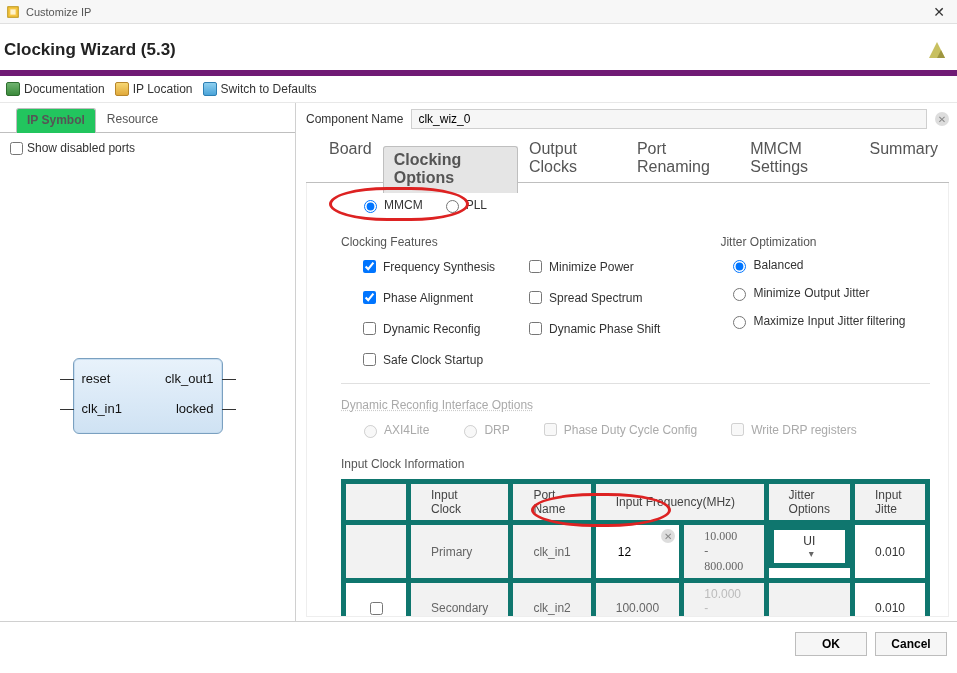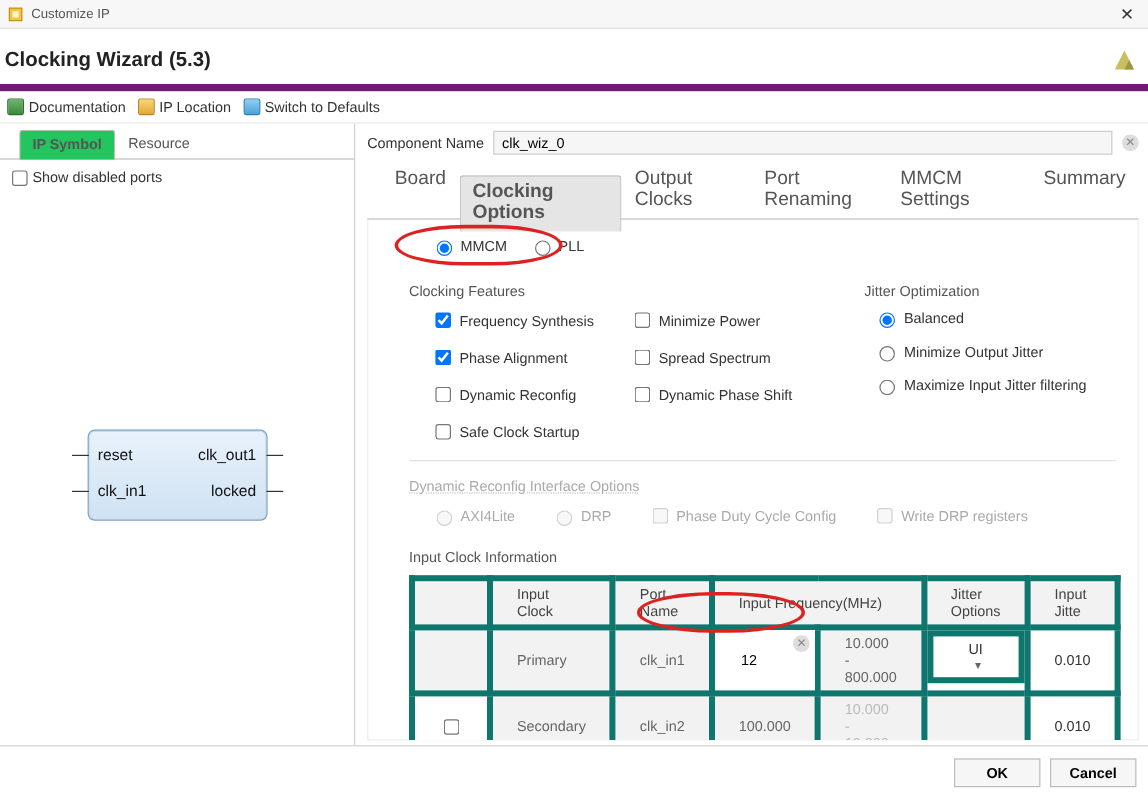--- a/index.html
+++ b/index.html
@@ -316,21 +316,21 @@
             <th>Input Jitte</th>
           </tr>
           <tr>
             <td class="gray"></td>
             <td class="gray">Primary</td>
             <td class="gray">clk_in1</td>
             <td class="freqcell" style="width:120px;">
               <input type="text" value="12" style="">
               <span class="clearbtn" style="position:absolute;right:4px;top:4px;">✕</span>
             </td>
-            <td class="gray" style="width:130px;">10.000 - 800.000</td>
+            <td class="gray" style="width:130px;font-family:Liberation Serif, serif;">10.000 - 800.000</td>
             <td class="dropdown">
               <span class="dval">UI</span>
               <span class="darrow">▾</span>
             </td>
             <td>0.010</td>
           </tr>
           <tr>
             <td><input type="checkbox" style=""></td>
             <td class="gray">Secondary</td>
             <td class="gray">clk_in2</td>

